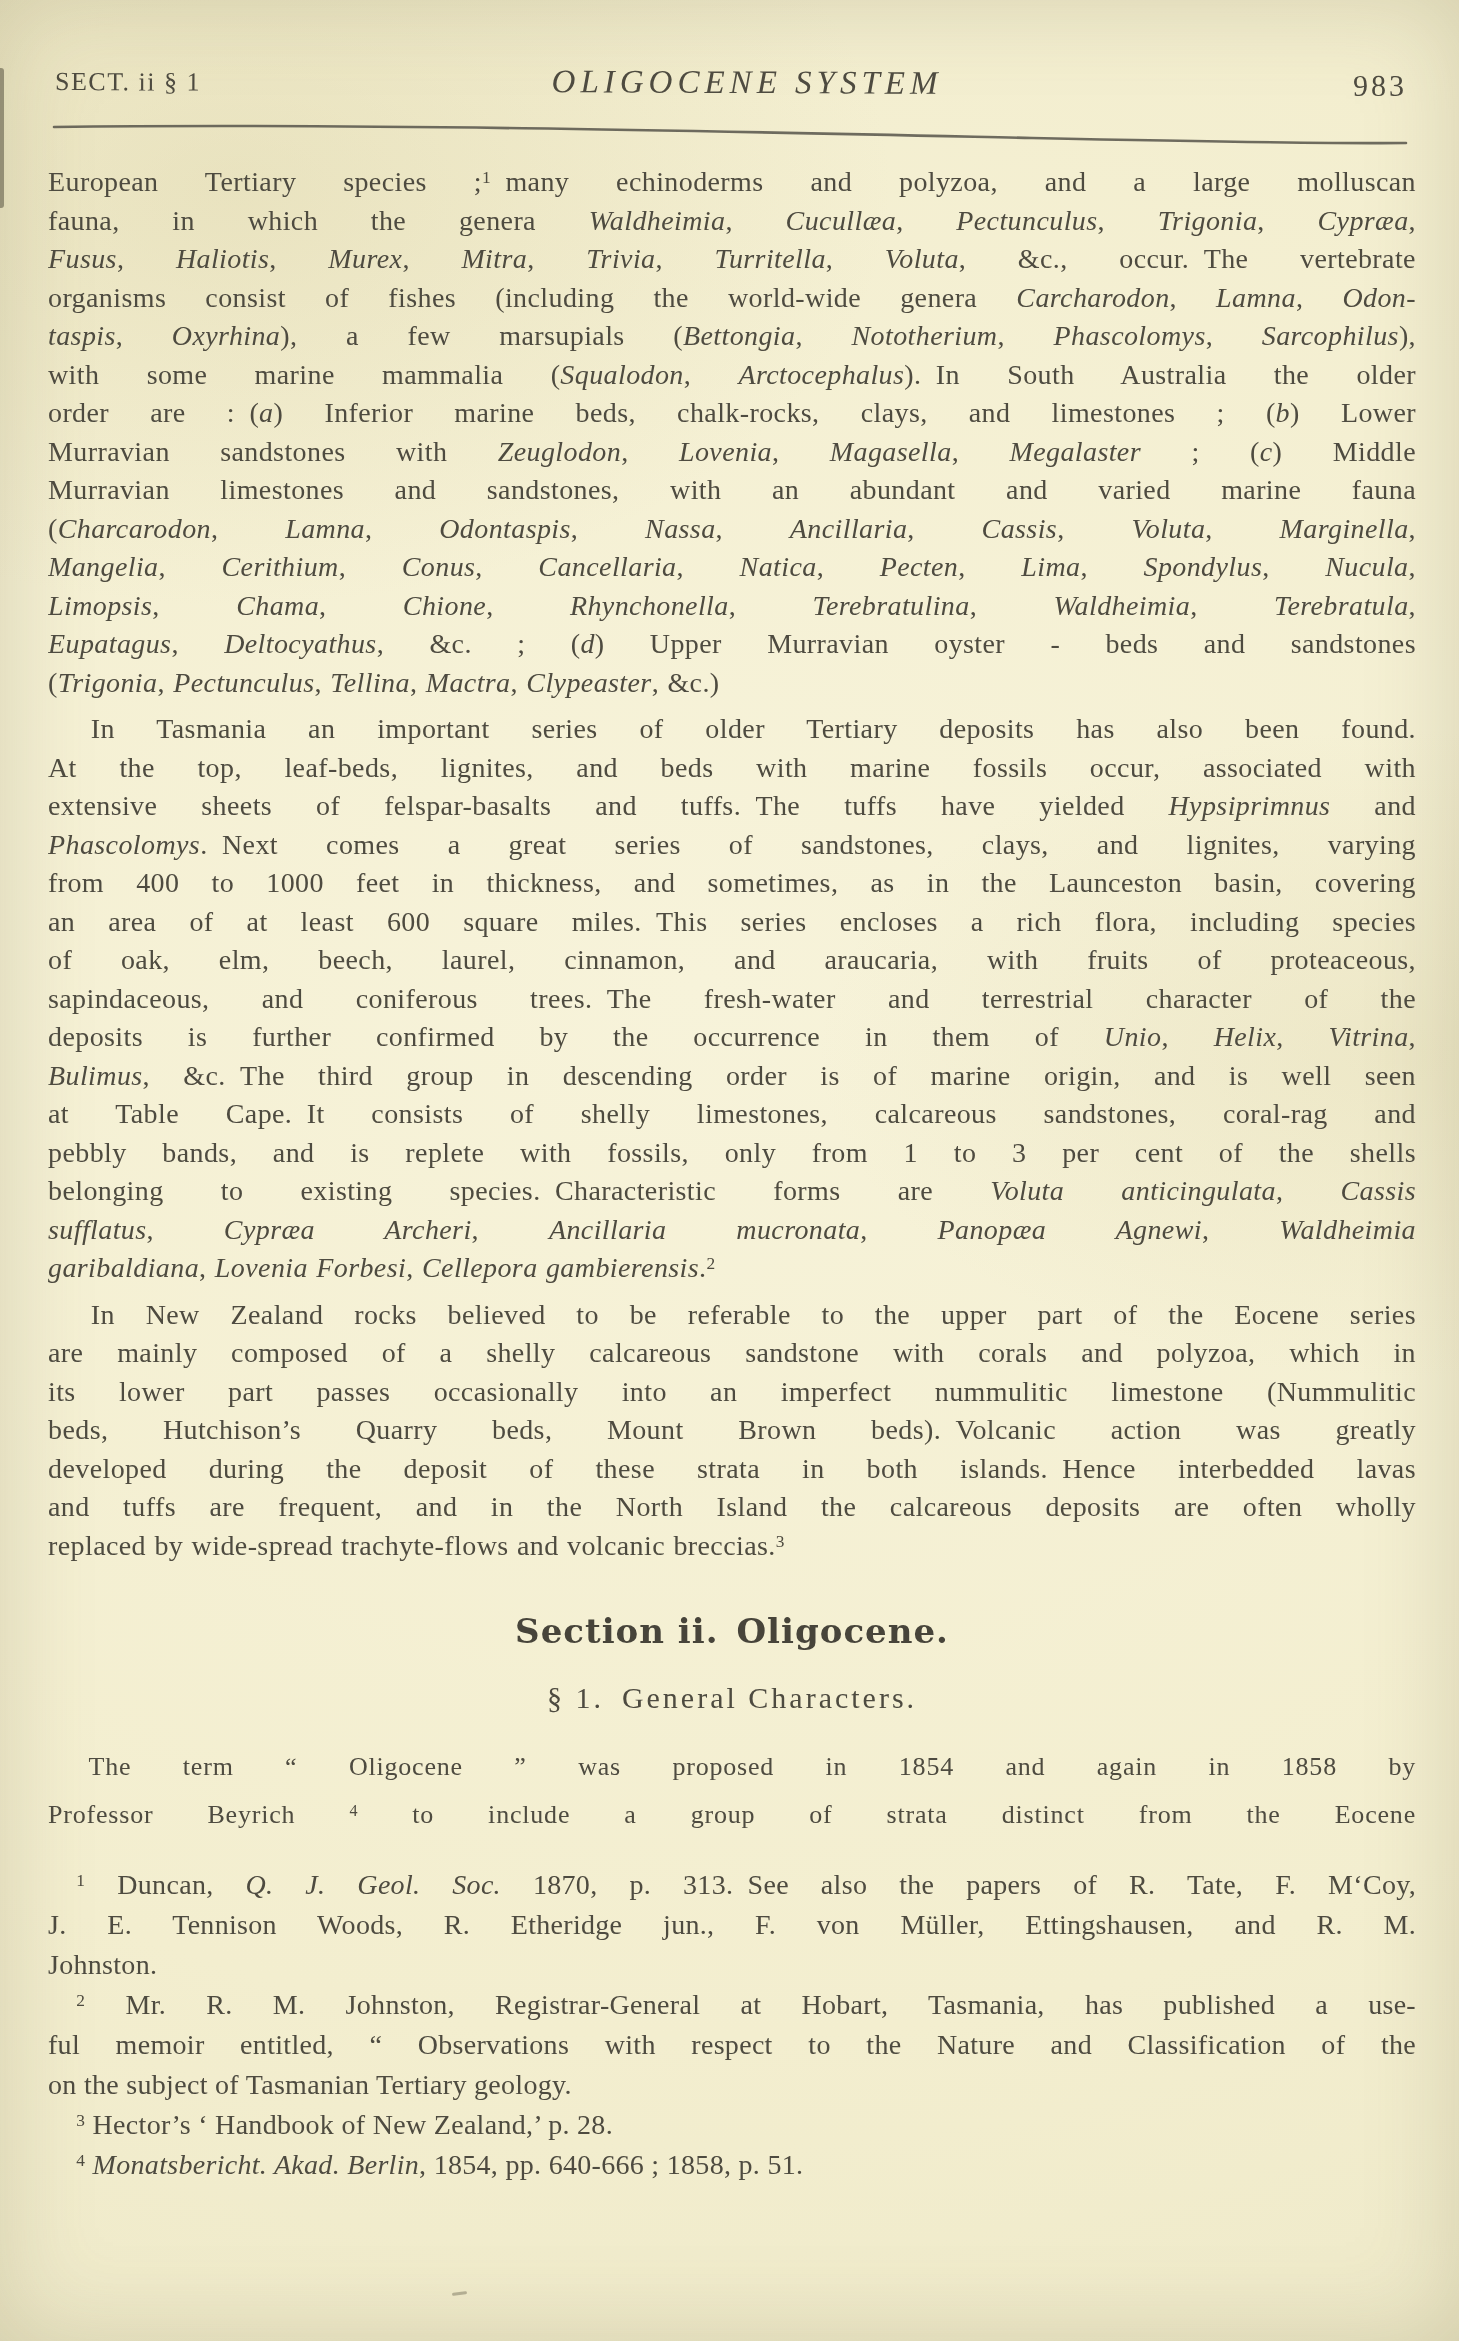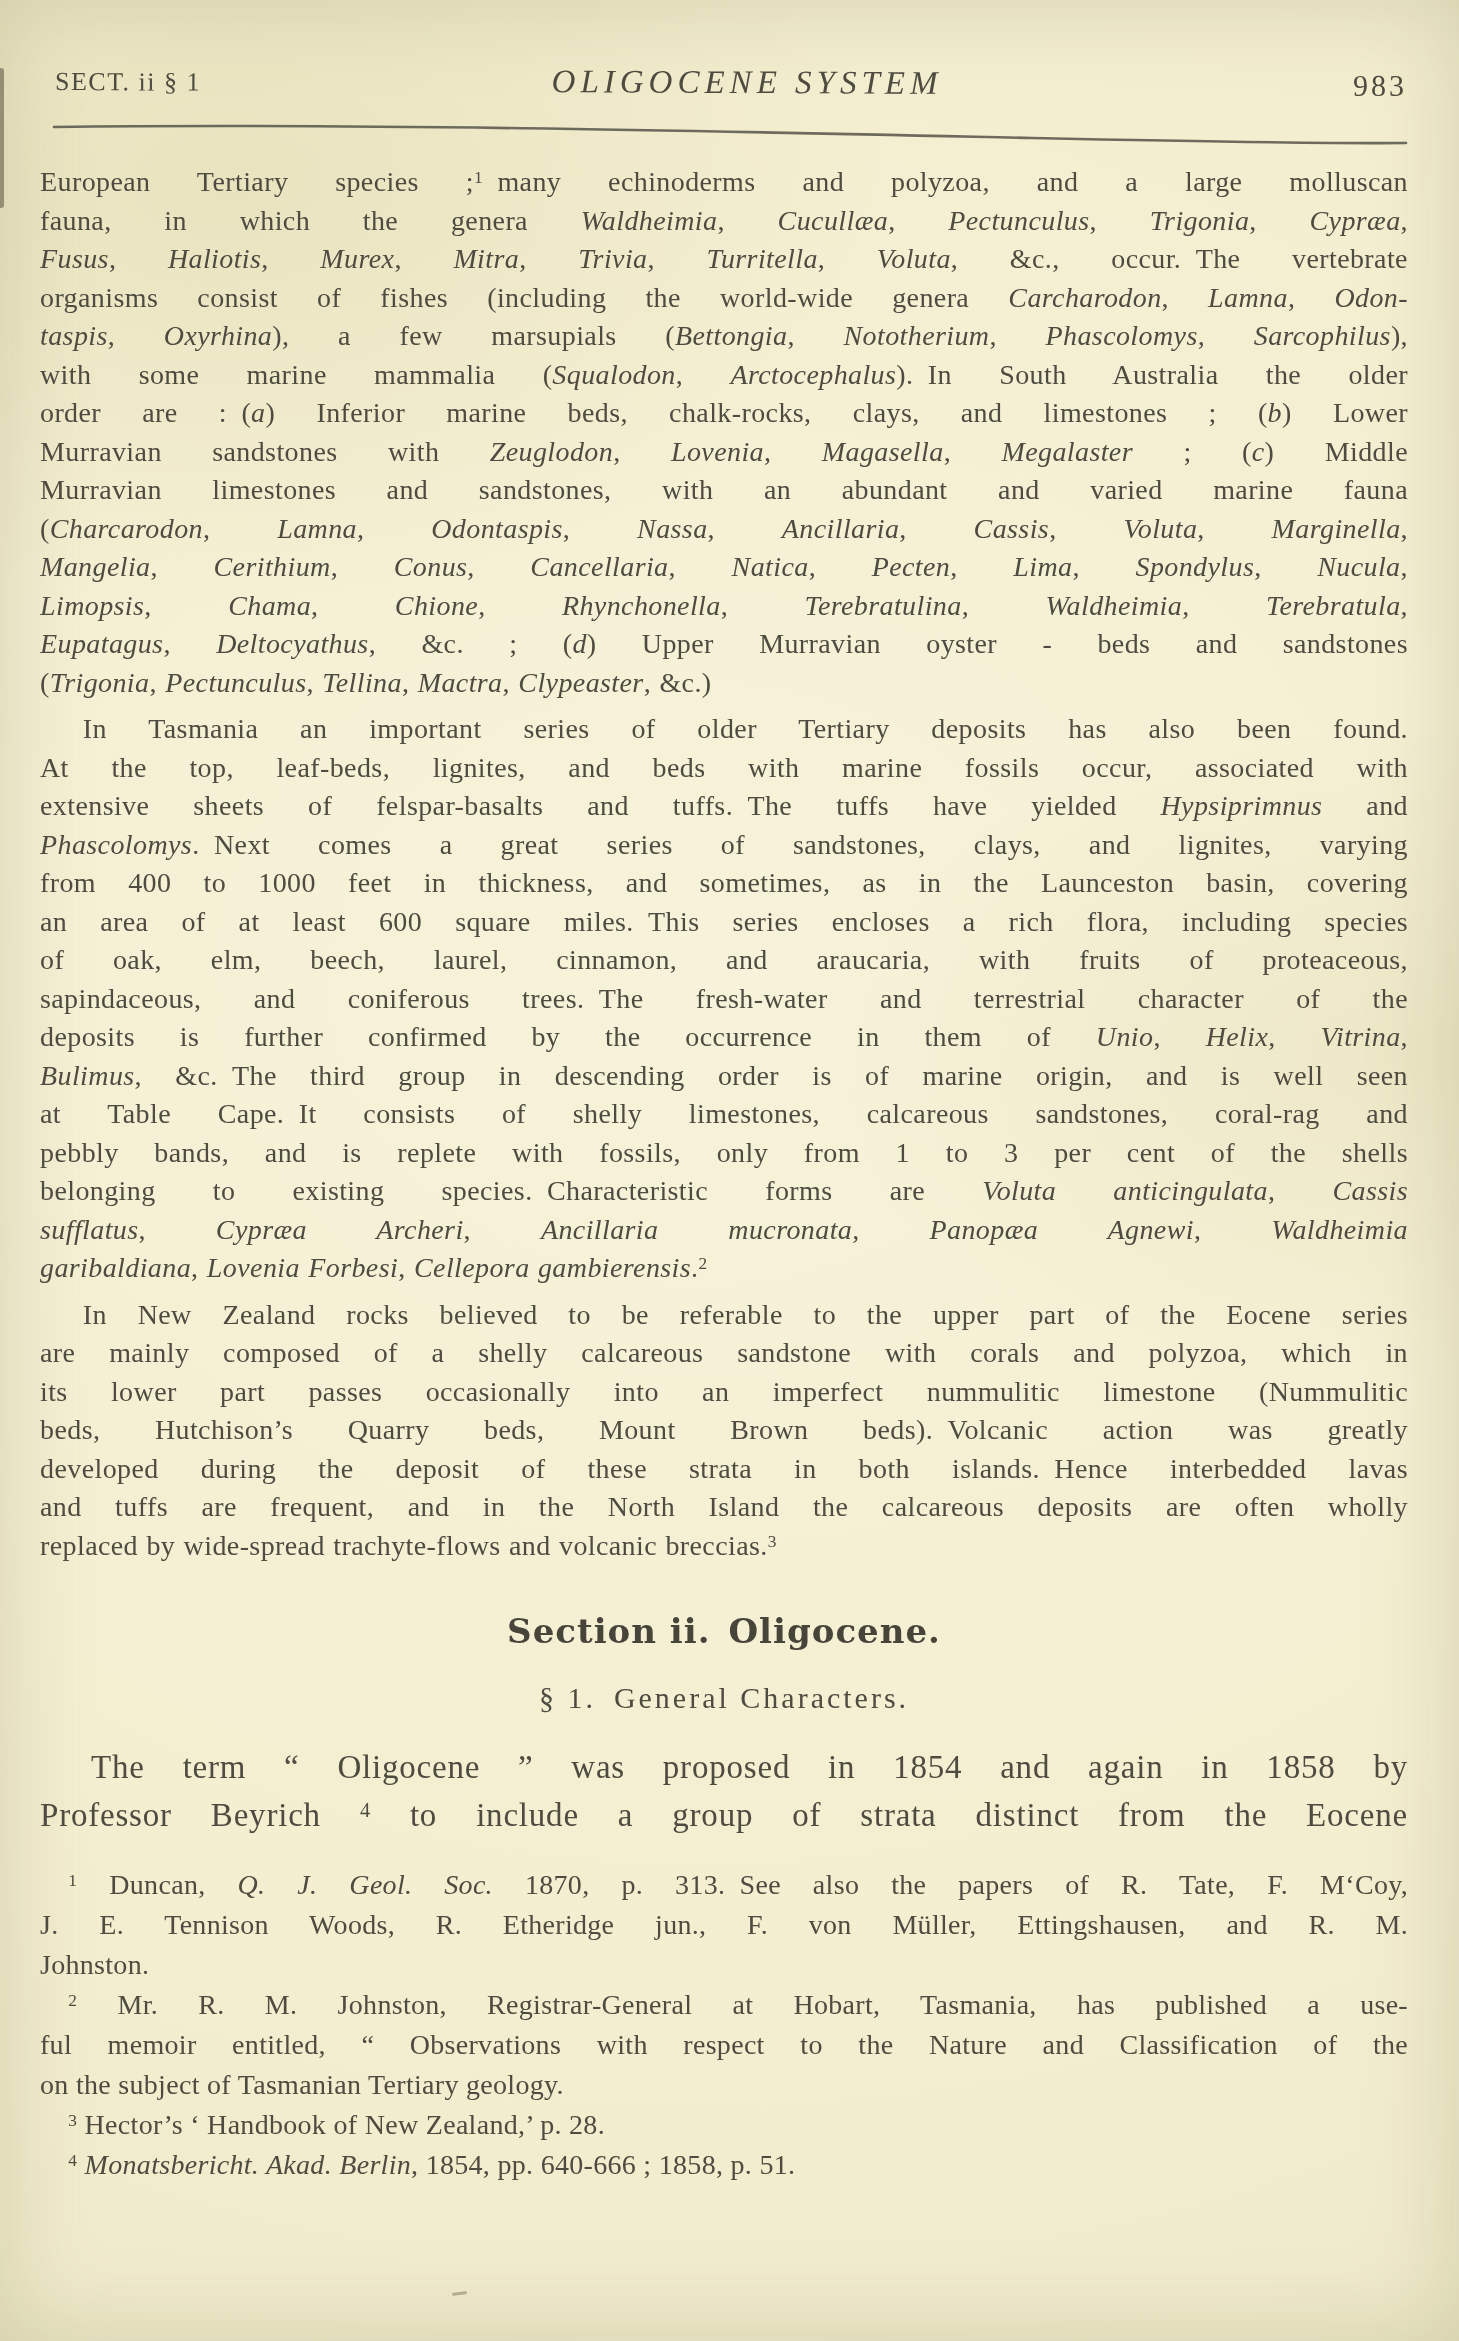--- a/index.html
+++ b/index.html
@@ -21,35 +21,35 @@
 
   .header { position:absolute; top:64px; left:55px; right:52px;
     display:flex; align-items:baseline; transform:rotate(0.25deg); }
   .h-left  { font-size:26px; letter-spacing:1.5px; white-space:nowrap; }
   .h-center{ flex:1; text-align:center; font-style:italic; font-size:33px;
     letter-spacing:5px; white-space:nowrap; padding-right:60px; }
   .h-right { font-size:30px; letter-spacing:3px; white-space:nowrap; }
 
   .rule { position:absolute; top:120px; left:52px; }
 
-  .content { position:absolute; top:163px; left:40px; width:1368px; }
+  .content { position:absolute; top:163px; left:48px; width:1368px; }
 
   .para { --lh:38.5px; font-size:28px; letter-spacing:0.4px; word-spacing:1px; }
   .indent-gap { margin-top:8px; }
 
   .line { line-height:var(--lh); height:var(--lh); overflow:hidden; text-align:left; }
   .line.jl { text-align:justify; }
   .line.jl::after { content:""; display:inline-block; width:100%; }
   sup { font-size:62%; vertical-align:baseline; position:relative; top:-0.45em; line-height:0; }
 
   .sec-heading { margin:46px 0 0; text-align:center; font-size:34px; font-weight:700;
     font-family:"DejaVu Serif","Liberation Serif",serif; letter-spacing:1px; color:#47443a; }
   .sub-heading { margin:30px 0 0; text-align:center; font-size:30px; font-weight:400;
     letter-spacing:3px; }
-  .intro { --lh:48px; margin-top:28px; font-size:33px; letter-spacing:0.8px; }
+  .intro { --lh:48px; margin-top:28px; font-size:26px; letter-spacing:0.8px; }
   .footnotes { margin-top:26px; }
   .fn { --lh:40px; font-size:28px; letter-spacing:0.3px; }
 </style>
 </head>
 <body>
 
 <div class="page">
 
   <div class="edge-mark"></div>
   <div class="smudge"></div>

